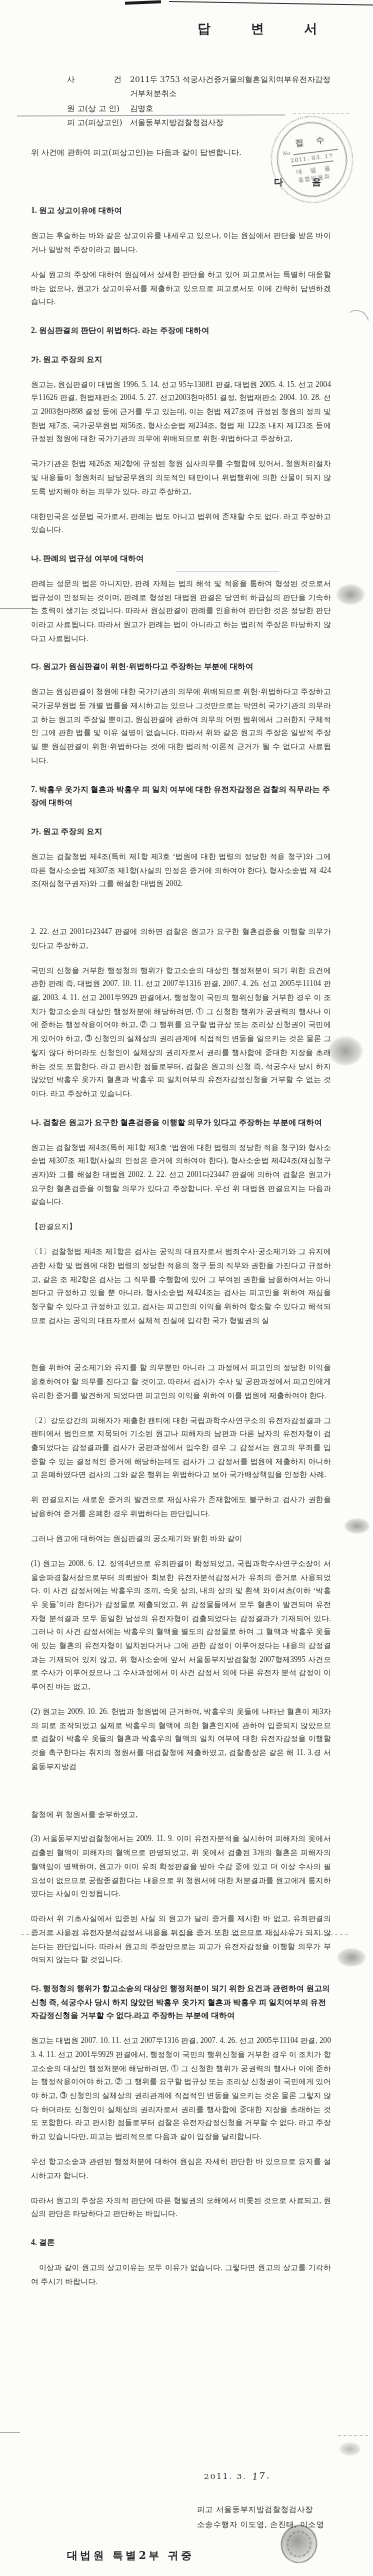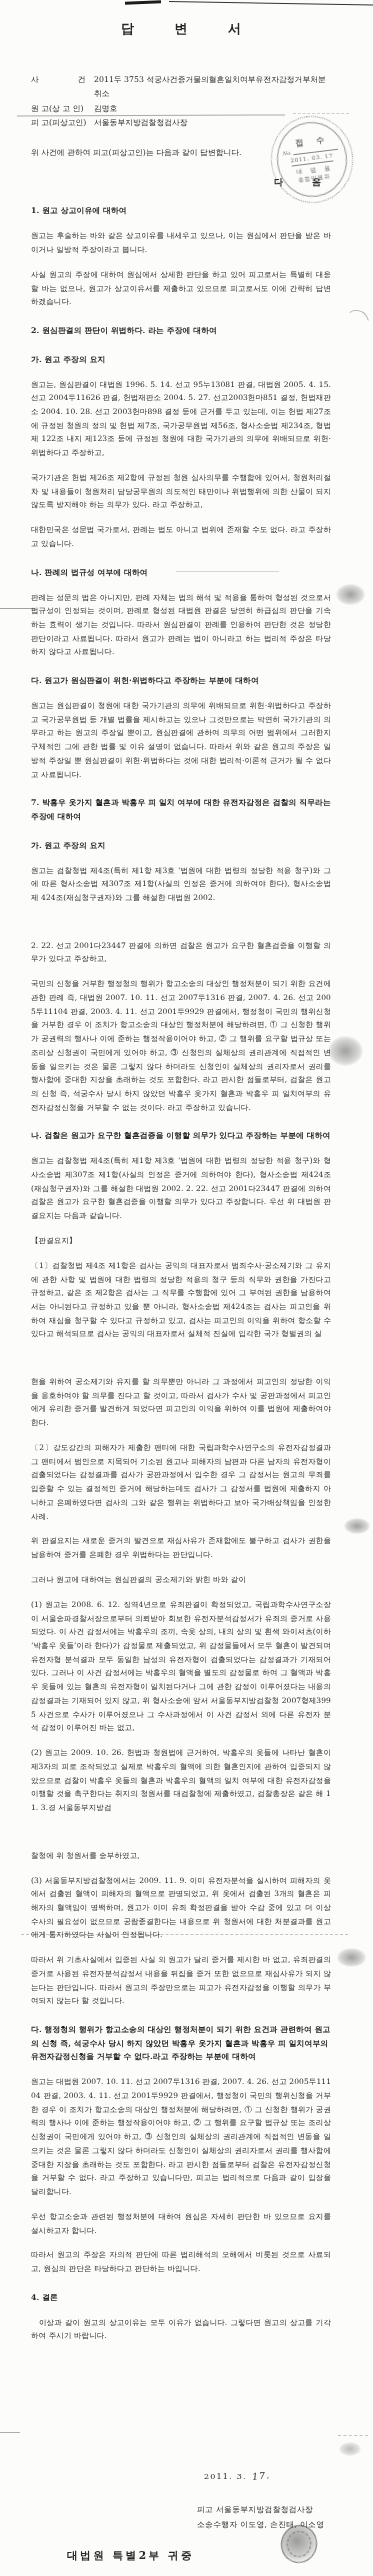--- a/index.html
+++ b/index.html
@@ -5,35 +5,35 @@
   html,body{margin:0;padding:0;background:#e8e8e6;}
   .page{
     position:relative;width:374px;height:2576px;margin:0 auto;
     background:#fcfcfa;overflow:hidden;color:#262626;
     font-family:"DejaVu Serif","Liberation Serif",serif;
   }
   .content{
     position:absolute;left:31px;top:10px;width:300px;height:2450px;overflow:hidden;
   }
   .doc-title{
-    text-align:center;font-size:13px;font-weight:bold;letter-spacing:13.7px;
+    text-align:right;font-size:13px;font-weight:bold;letter-spacing:13.7px;
     padding-left:13.7px;margin-top:10px;
   }
   .caption{margin-top:35px;}
   .cap-row{display:flex;line-height:14.3px;font-size:7.8px;}
-  .cap-label{width:63px;flex:none;white-space:pre;}
+  .cap-label{width:63px;flex:none;white-space:pre;margin-left:36px;}
   .cap-value{flex:1;word-break:break-all;}
   .intro{margin-top:16px;font-size:7.8px;line-height:14.3px;}
   .daum{
     text-align:right;font-size:9px;font-weight:bold;letter-spacing:10px;
     padding-left:10px;margin-top:16px;
   }
   .blk{
     margin-top:11.2px;font-size:7.5px;line-height:13.7px;text-align:justify;
-    word-break:break-all;letter-spacing:0.1px;
+    word-break:break-all;letter-spacing:0.1px;font-family:Liberation Serif, serif;
   }
   .h1,.h2{font-weight:bold;font-size:7.8px;margin-top:15px;text-align:left;}
   .pagegap{margin-top:34px;}
   .gap{}
   .indent{text-indent:8px;}
 
   
   .top-line-a{position:absolute;left:125px;top:0.6px;width:36px;height:2.5px;background:#1c1c1c;transform:rotate(-2deg);}
   .top-line-b{position:absolute;left:169px;top:1.2px;width:205px;height:1.2px;background:#333;transform:rotate(1deg);transform-origin:left top;}
   .caption-rule{position:absolute;left:17.4px;top:115px;width:268px;height:0.6px;background:#9b9b9b;transform:rotate(-0.25deg);opacity:.85;}
@@ -171,21 +171,21 @@
         <div class="blk p">위 판결요지는 새로운 증거의 발견으로 재심사유가 존재함에도 불구하고 검사가 권한을 남용하여 증거를 은폐한 경우 위법하다는 판단입니다.</div>
         <div class="blk p">그러나 원고에 대하여는 원심판결의 공소제기와 밝힌 바와 같이</div>
         <div class="blk p">(1) 원고는 2008. 6. 12. 징역4년으로 유죄판결이 확정되었고, 국립과학수사연구소장이 서울송파경찰서장으로부터 의뢰받아 회보한 유전자분석감정서가 유죄의 증거로 사용되었다. 이 사건 감정서에는 박홍우의 조끼, 속옷 상의, 내의 상의 및 흰색 와이셔츠(이하 ‘박홍우 옷들’이라 한다)가 감정물로 제출되었고, 위 감정물들에서 모두 혈흔이 발견되며 유전자형 분석결과 모두 동일한 남성의 유전자형이 검출되었다는 감정결과가 기재되어 있다. 그러나 이 사건 감정서에는 박홍우의 혈액을 별도의 감정물로 하여 그 혈액과 박홍우 옷들에 있는 혈흔의 유전자형이 일치된다거나 그에 관한 감정이 이루어졌다는 내용의 감정결과는 기재되어 있지 않고, 위 형사소송에 앞서 서울동부지방검찰청 2007형제3995 사건으로 수사가 이루어졌으나 그 수사과정에서 이 사건 감정서 외에 다른 유전자 분석 감정이 이루어진 바는 없고,</div>
         <div class="blk p">(2) 원고는 2009. 10. 26. 헌법과 청원법에 근거하여, 박홍우의 옷들에 나타난 혈흔이 제3자의 피로 조작되었고 실제로 박홍우의 혈액에 의한 혈흔인지에 관하여 입증되지 않았으므로 검찰이 박홍우 옷들의 혈흔과 박홍우의 혈액의 일치 여부에 대한 유전자감정을 이행할 것을 촉구한다는 취지의 청원서를 대검찰청에 제출하였고, 검찰총장은 같은 해 11. 3.경 서울동부지방검</div>
         <div class="blk p pagegap">찰청에 위 청원서를 송부하였고,</div>
         <div class="blk p">(3) 서울동부지방검찰청에서는 2009. 11. 9. 이미 유전자분석을 실시하여 피해자의 옷에서 검출된 혈액이 피해자의 혈액으로 판명되었고, 위 옷에서 검출된 3개의 혈흔은 피해자의 혈액임이 명백하며, 원고가 이미 유죄 확정판결을 받아 수감 중에 있고 더 이상 수사의 필요성이 없으므로 공람종결한다는 내용으로 위 청원서에 대한 처분결과를 원고에게 통지하였다는 사실이 인정됩니다.</div>
         <div class="blk p">따라서 위 기초사실에서 입증된 사실 외 원고가 달리 증거를 제시한 바 없고, 유죄판결의 증거로 사용된 유전자분석감정서 내용을 뒤집을 증거 또한 없으므로 재심사유가 되지 않는다는 판단입니다. 따라서 원고의 주장만으로는 피고가 유전자감정을 이행할 의무가 부여되지 않는다 할 것입니다.</div>
         <div class="blk h2">다. 행정청의 행위가 항고소송의 대상인 행정처분이 되기 위한 요건과 관련하여 원고의 신청 즉, 석궁수사 당시 하지 않았던 박홍우 옷가지 혈흔과 박홍우 피 일치여부의 유전자감정신청을 거부할 수 없다.라고 주장하는 부분에 대하여</div>
         <div class="blk p">원고는 대법원 2007. 10. 11. 선고 2007두1316 판결, 2007. 4. 26. 선고 2005두11104 판결, 2003. 4. 11. 선고 2001두9929 판결에서, 행정청이 국민의 행위신청을 거부한 경우 이 조치가 항고소송의 대상인 행정처분에 해당하려면, ① 그 신청한 행위가 공권력의 행사나 이에 준하는 행정작용이어야 하고, ② 그 행위를 요구할 법규상 또는 조리상 신청권이 국민에게 있어야 하고, ③ 신청인의 실체상의 권리관계에 직접적인 변동을 일으키는 것은 물론 그렇지 않다 하더라도 신청인이 실체상의 권리자로서 권리를 행사함에 중대한 지장을 초래하는 것도 포함한다. 라고 판시한 점들로부터 검찰은 유전자감정신청을 거부할 수 없다. 라고 주장하고 있습니다만, 피고는 법리적으로 다음과 같이 입장을 달리합니다.</div>
         <div class="blk p">우선 항고소송과 관련된 행정처분에 대하여 원심은 자세히 판단한 바 있으므로 요지를 설시하고자 합니다.</div>
-        <div class="blk p">따라서 원고의 주장은 자의적 판단에 따른 법리해석의 오해에서 비롯된 것으로 사료되고, 원심의 판단은 타당하다고 판단하는 바입니다.</div>
+        <div class="blk p">따라서 원고의 주장은 자의적 판단에 따른 형벌권의 오해에서 비롯된 것으로 사료되고, 원심의 판단은 타당하다고 판단하는 바입니다.</div>
         <div class="blk h1">4. 결론</div>
         <div class="blk p indent">이상과 같이 원고의 상고이유는 모두 이유가 없습니다. 그렇다면 원고의 상고를 기각하여 주시기 바랍니다.</div>
       </div>
   </div>
 
   <div class="sig-date">
     <span>2011. 3.</span>
     <span class="sig-day">17.</span>
   </div>
   <div class="sig-party">피고 서울동부지방검찰청검사장</div>

